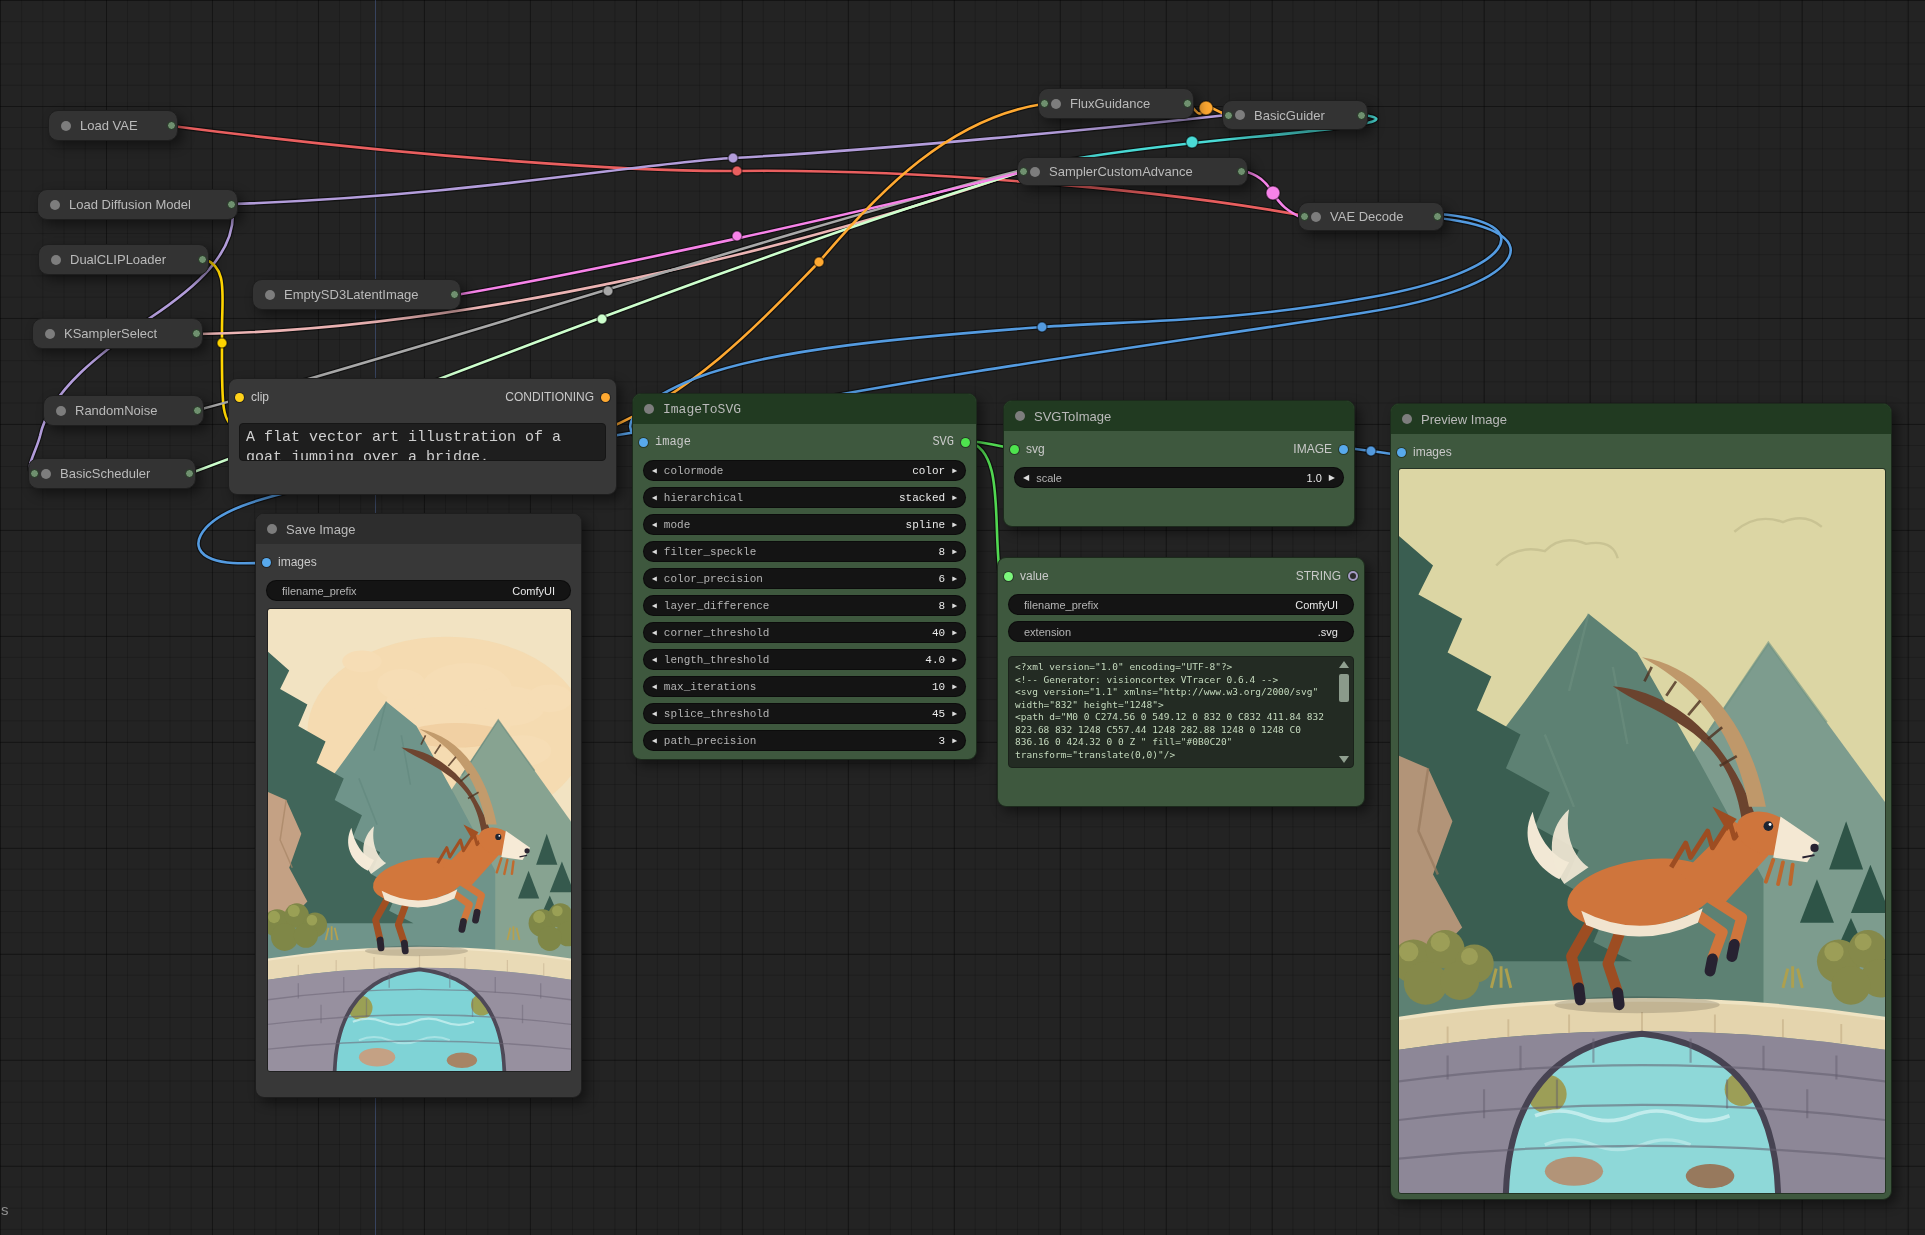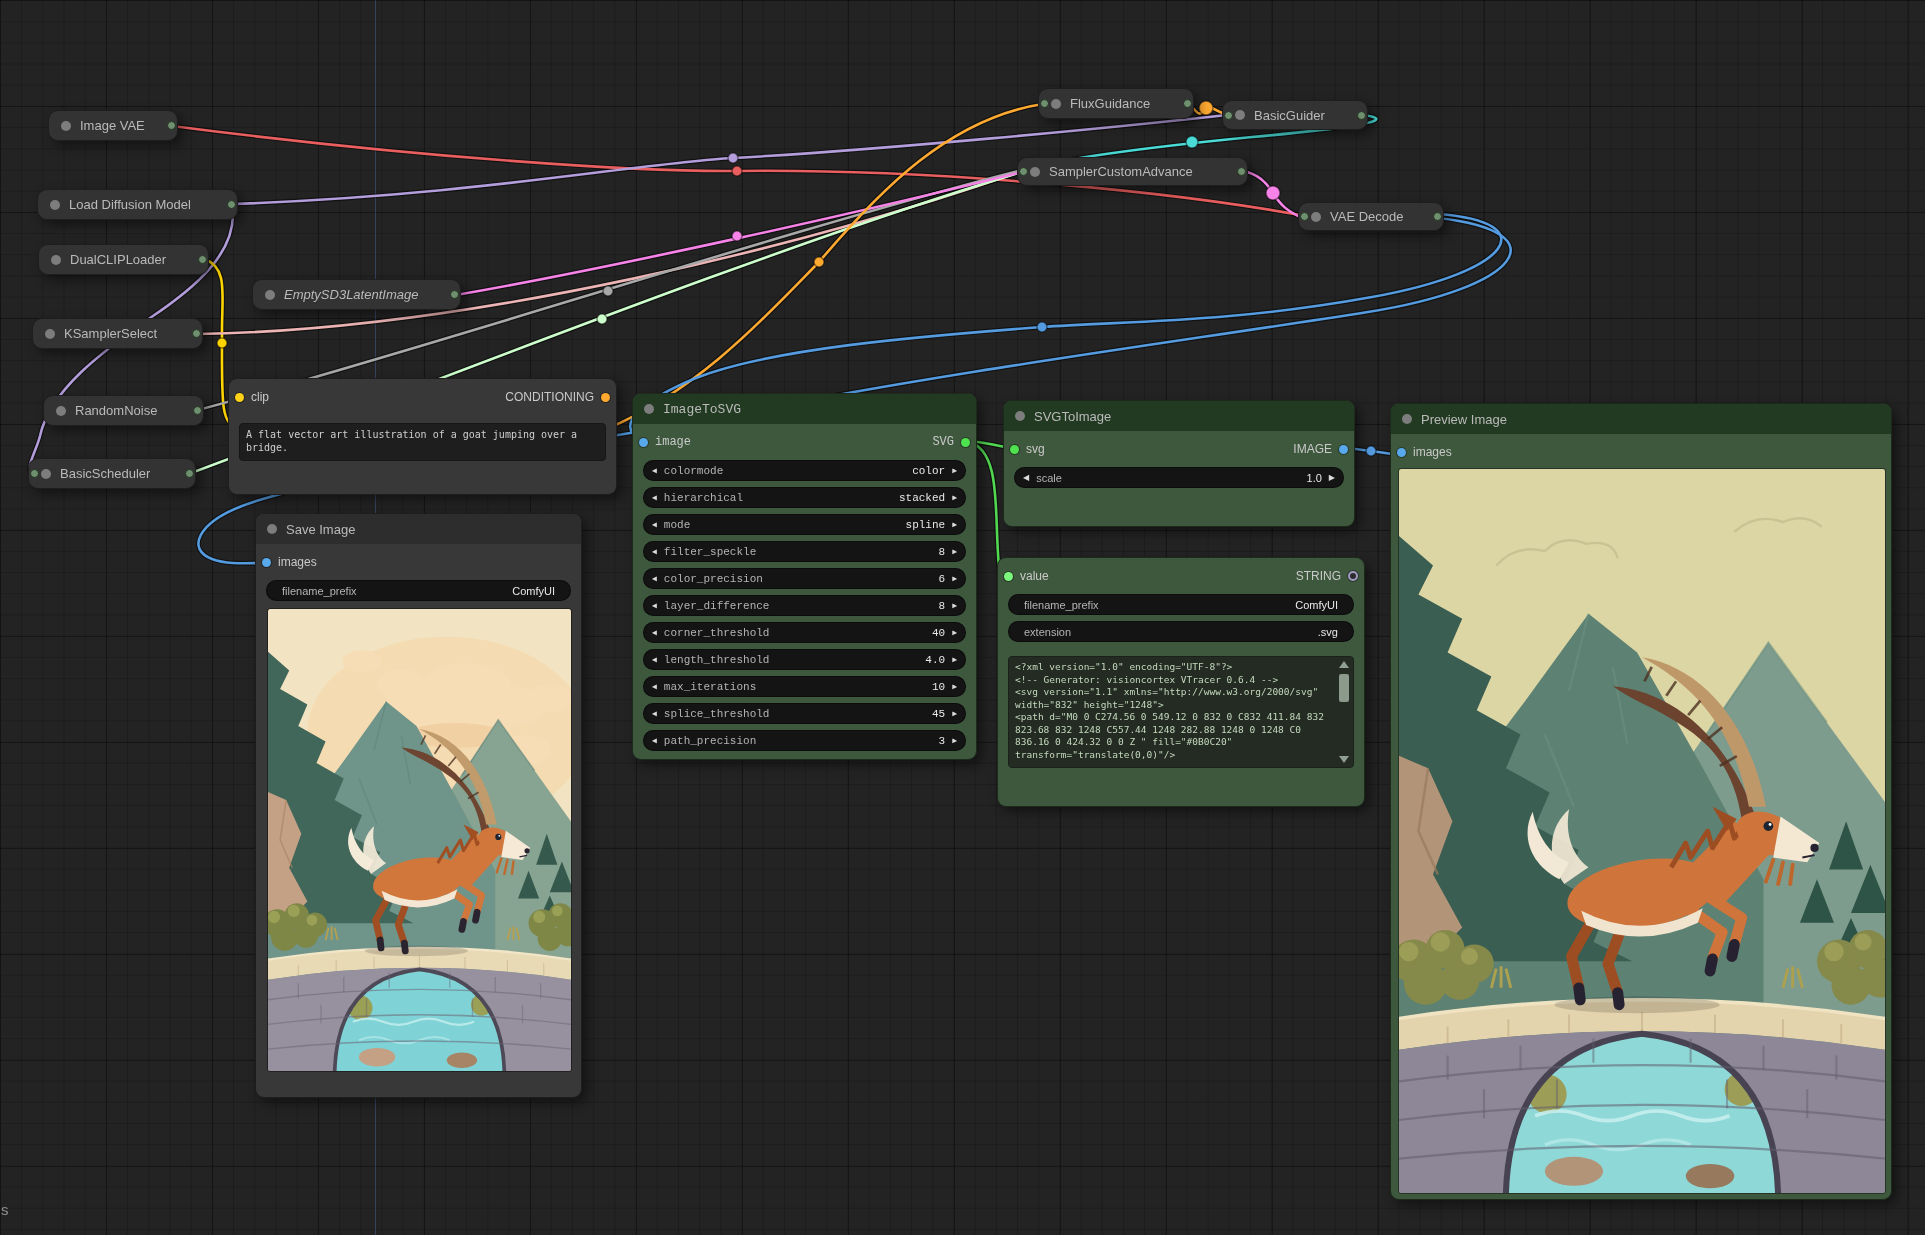--- a/index.html
+++ b/index.html
@@ -36,21 +36,21 @@
   .plabel{color:#c9c9c9;font-size:12px;white-space:nowrap;}
   .widget{height:21px;margin:6px 10px 0 10px;background:#141414;border-radius:11px;display:flex;align-items:center;padding:0 9px;box-shadow:inset 0 0 0 1px rgba(0,0,0,0.4);}
   .warr{color:#dcdcdc;font-size:8px;line-height:1;flex:0 0 auto;}
   .wlabel{color:#b4b4b4;font-size:11px;margin-left:7px;white-space:nowrap;}
   .wspace{flex:1;}
   .wvalue{color:#e9e9e9;font-size:11px;margin-right:7px;white-space:nowrap;}
   .textbox{position:relative;margin:14px 10px 0 10px;border-radius:4px;padding:4px 6px;box-sizing:border-box;overflow:hidden;}
   .node.dark .textbox{background:#1e1e1e;border:1px solid #161616;}
   .node.green .textbox{background:#232b23;border:1px solid #1a211a;}
   .tbtext{font-family:"DejaVu Sans Mono",monospace;white-space:pre-wrap;word-break:break-word;}
-  .node.dark .tbtext{color:#cfcfcf;font-size:10px;line-height:1.3;}
+  .node.dark .tbtext{color:#cfcfcf;font-size:15px;line-height:1.3;font-family:Liberation Mono, monospace;}
   .node.green .tbtext{color:#c4d9bd;font-size:9.5px;line-height:1.32;white-space:pre;padding-right:14px;}
   .sb{position:absolute;top:3px;right:3px;bottom:3px;width:12px;}
   .sb-up,.sb-down{position:absolute;left:1px;width:0;height:0;border-left:5px solid transparent;border-right:5px solid transparent;}
   .sb-up{top:1px;border-bottom:7px solid #90a090;}
   .sb-down{bottom:1px;border-top:7px solid #90a090;}
   .sb-thumb{position:absolute;top:14px;left:1px;width:10px;height:28px;background:#8b9a8b;border-radius:2px;}
   .nodeimg{position:absolute;overflow:hidden;border-radius:2px;outline:1px solid rgba(0,0,0,0.4);}
   .nodeimg svg{display:block;}
   #s-label{position:absolute;left:1px;top:1201px;color:#8f8f8f;font-size:15px;font-family:"Liberation Sans",sans-serif;}
 </style>
@@ -104,39 +104,39 @@
       <circle cx="1042" cy="327" r="5" fill="#549BE0" stroke="rgba(0,0,0,0.45)" stroke-width="1.5"></circle>
       <circle cx="1192" cy="142" r="6" fill="#4ADBD6" stroke="rgba(0,0,0,0.45)" stroke-width="1.5"></circle>
       <circle cx="1273" cy="193" r="7" fill="#F783E9" stroke="rgba(0,0,0,0.45)" stroke-width="1.5"></circle>
       <circle cx="1206" cy="108" r="7" fill="#FFA931" stroke="rgba(0,0,0,0.45)" stroke-width="1.5"></circle>
       <circle cx="1371" cy="451" r="5" fill="#549BE0" stroke="rgba(0,0,0,0.45)" stroke-width="1.5"></circle>
     </svg>
   <div id="nodes">
       <div class="node dark collapsed" style="left: 48px; top: 110px; width: 130px; height: 31px;">
         <div class="header">
           <span class="tdot"></span>
-          <span class="title">Image VAE</span>
+          <span class="title">Load VAE</span>
         </div>
         <span class="cdot out"></span>
       </div>
       <div class="node dark collapsed" style="left: 37px; top: 189px; width: 201px; height: 31px;">
         <div class="header">
           <span class="tdot"></span>
           <span class="title">Load Diffusion Model</span>
         </div>
         <span class="cdot out"></span>
       </div>
       <div class="node dark collapsed" style="left: 38px; top: 244px; width: 171px; height: 31px;">
         <div class="header">
           <span class="tdot"></span>
           <span class="title">DualCLIPLoader</span>
         </div>
         <span class="cdot out"></span>
       </div>
-      <div class="node dark collapsed" style="left: 252px; top: 279px; width: 209px; height: 31px; font-style: italic;">
+      <div class="node dark collapsed" style="left: 252px; top: 279px; width: 209px; height: 31px;">
         <div class="header">
           <span class="tdot"></span>
           <span class="title">EmptySD3LatentImage</span>
         </div>
         <span class="cdot out"></span>
       </div>
       <div class="node dark collapsed" style="left: 32px; top: 318px; width: 171px; height: 31px;">
         <div class="header">
           <span class="tdot"></span>
           <span class="title">KSamplerSelect</span>

